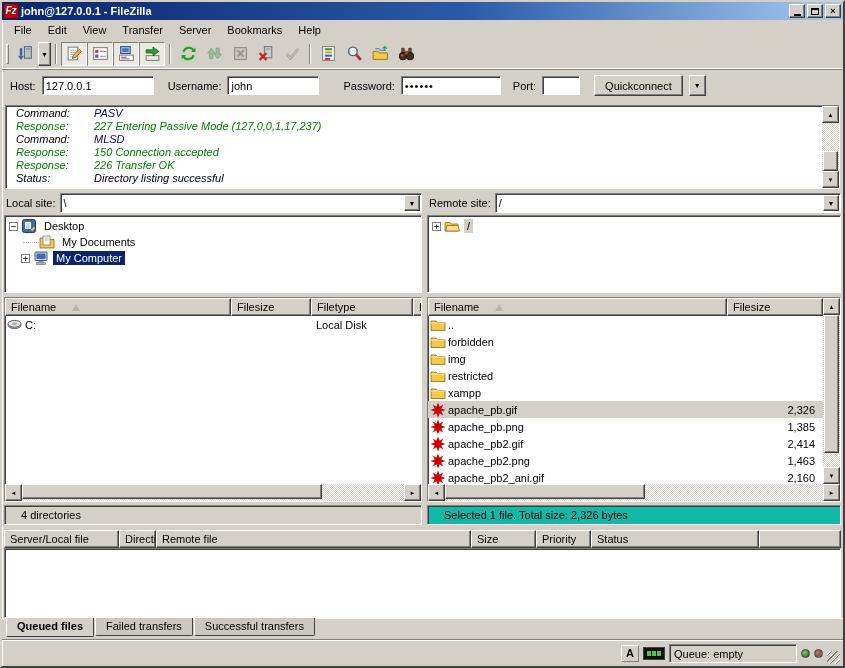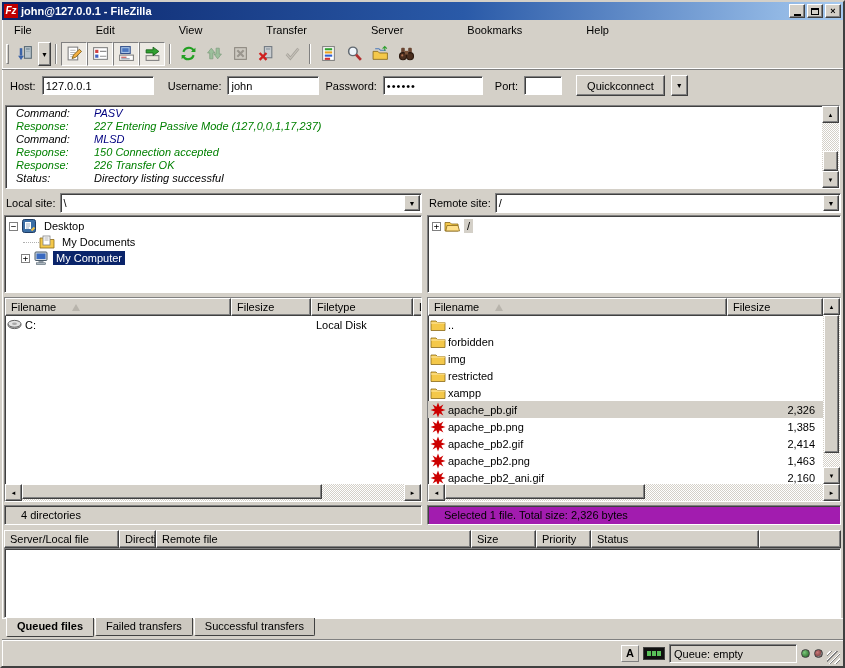--- a/index.html
+++ b/index.html
@@ -15,21 +15,21 @@
   
   .titlebar { height:18px; flex:0 0 18px; display:flex; align-items:center; padding:0 2px; background:linear-gradient(90deg,#0a246a 0%,#2a5aa8 55%,#a6caf0 100%); color:#fff; }
   .fz { width:14px; height:14px; background:#c00000; color:#fff; font-weight:bold; font-style:italic; font-size:10px; line-height:14px; text-align:center; margin-right:3px; flex:0 0 14px; }
   .title { font-weight:bold; font-size:11px; flex:1; white-space:nowrap; }
   .winbtns { display:flex; gap:2px; }
   .wbtn { width:16px; height:14px; display:flex; align-items:center; justify-content:center; font-size:9px; font-weight:bold; color:#000; }
   .gmin { width:7px; height:2px; background:#000; margin-top:7px; }
   .gmax { width:8px; height:7px; border:1px solid #000; border-top-width:2px; }
 
   
-  .menubar { height:20px; flex:0 0 20px; display:flex; align-items:center; padding-left:4px;gap:48px; }
+  .menubar { height:20px; flex:0 0 20px; display:flex; align-items:center; padding-left:4px; }
   .menu-item { padding:2px 8px; cursor:default; }
 
   
   .toolbar { height:29px; flex:0 0 29px; display:flex; align-items:center; padding-left:3px; border-bottom:1px solid #fff; box-shadow:0 1px 0 #808080; }
   .tgrip { width:3px; height:20px; border:1px solid; border-color:#fff #808080 #808080 #fff; margin:0 3px 0 1px; }
   .tsep { width:2px; height:20px; border-left:1px solid #808080; border-right:1px solid #fff; margin:0 4px; }
   .tbtn { width:26px; height:24px; display:flex; align-items:center; justify-content:center; }
   .tbtn.toggled { border:1px solid; border-color:#808080 #fff #fff #808080; background:#ece9e3; }
   .tbtn svg { width:17px; height:17px; }
   .tdrop { width:13px; height:24px; display:flex; align-items:center; justify-content:center; font-size:7px; color:#000; }
@@ -278,21 +278,21 @@
             <circle cx="4" cy="9.8" r="1" fill="#b07050"></circle>
           </svg></span>
     </span>
   </div>
 
   <div class="quickbar">
     <label>Host:</label>
     <input class="qinput s" style="width: 112px;" value="127.0.0.1">
     <label style="margin-left:8px">Username:</label>
     <input class="qinput s" style="width: 92px;" value="john">
-    <label style="margin-left:0">Password:</label>
+    <label style="margin-left:18px">Password:</label>
     <input class="qinput s" style="width: 100px; letter-spacing: 1px;" value="••••••">
     <label style="margin-left:6px">Port:</label>
     <input class="qinput s" style="width: 38px;" value="">
     <span class="qc-btn r" style="margin-left:8px">Quickconnect</span>
     <span class="qc-drop r">▼</span>
   </div>
 
   <div class="logwrap">
     <div class="logbox s">
       <div class="logtext-area">
@@ -543,21 +543,21 @@
         </div>
         <div class="hscroll">
           <span class="sbtn r">◄</span>
           <div class="htrack">
               <div class="hthumb r" style="width:200px"></div>
             </div>
           <span class="sbtn r">►</span>
         </div>
       </div>
       <div class="panestatus">
-        <div class="inner s" style="background:#a21caf">
+        <div class="inner s" style="background:#14b8a6">
             <span>Selected 1 file. Total size: 2,326 bytes</span>
           </div>
       </div>
     </div>
   </div>
 
   <div class="gap4"></div>
 
   <div class="queue">
     <div class="qhdrs">

